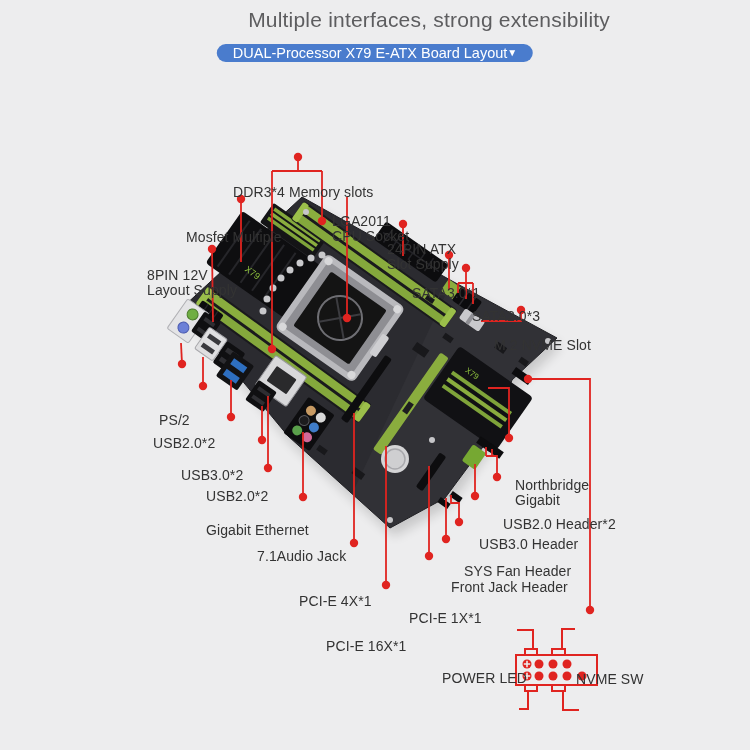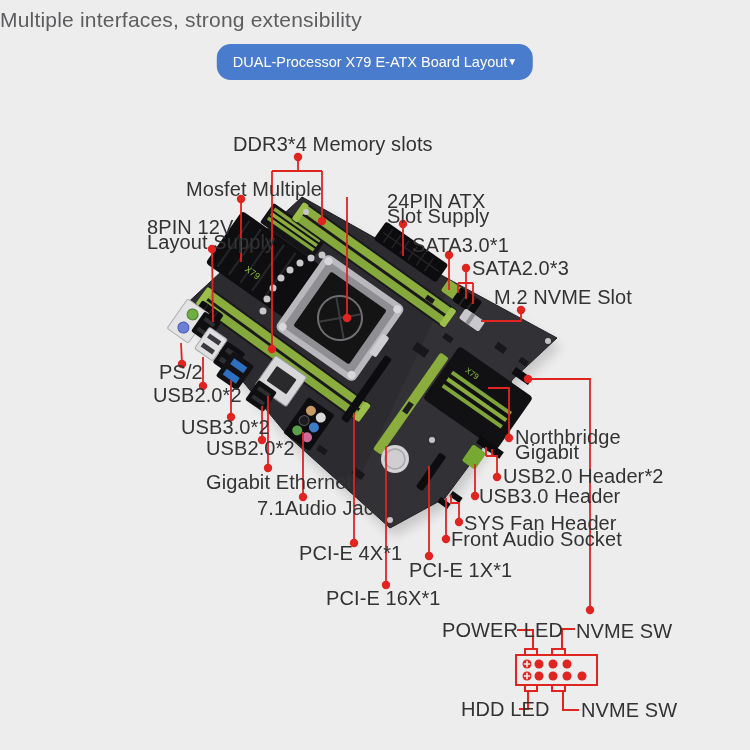--- a/index.html
+++ b/index.html
@@ -1,26 +1,26 @@
 <!DOCTYPE html>
 <html><head>
 <meta charset="utf-8">
 <style>
   html,body{margin:0;padding:0;}
   .page{position:relative;width:750px;height:750px;background:#ededee;overflow:hidden;
         font-family:"Liberation Sans",sans-serif;}
-  .title{position:absolute;left:0;top:8px;width:610px;text-align:left;
+  .title{position:absolute;left:0;top:8px;width:610px;text-align:right;
          font-size:21px;color:#5d5d5f;font-weight:400;letter-spacing:.2px;}
   .banner{position:absolute;left:50%;top:44px;transform:translateX(-50%);
-          height:36px;border-radius:14px;background:#4a7ccd;color:#fff;
+          height:18px;border-radius:14px;background:#4a7ccd;color:#fff;
           display:flex;align-items:center;padding:0 16px;
           font-size:14.5px;white-space:nowrap;cursor:pointer;}
   .banner .arr{font-size:10px;line-height:1;}
-  .cl{position:absolute;font-size:20px;line-height:15px;color:#333;
-      white-space:pre-line;letter-spacing:.1px;}
+  .cl{position:absolute;font-size:14px;line-height:15px;color:#333;
+      white-space:pre-line;letter-spacing:.1px;margin-top:48px;}
   svg{position:absolute;left:0;top:0;}
   
   .cl-memory{left:233px;top:137px}
   .cl-mosfet{left:186px;top:182px}
   .cl-cpu{left:332px;top:166px}
   .cl-atx24{left:387px;top:194px}
   .cl-pin8{left:147px;top:220px}
   .cl-sata3{left:412px;top:238px}
   .cl-sata2{left:472px;top:261px}
   .cl-m2{left:494px;top:290px}
@@ -344,20 +344,22 @@
       </g>
       <g stroke="#ededee" stroke-width="1.6">
         <path d="M523.8,664 H530.2 M527,660.8 V667.2"></path>
         <path d="M523.8,676 H530.2 M527,672.8 V679.2"></path>
       </g>
     </g>
   </svg>
 
   <div class="cl cl-memory">DDR3*4 Memory slots</div>
   <div class="cl cl-mosfet">Mosfet Multiple</div>
+  <div class="cl cl-cpu">LGA2011
+CPU Socket</div>
   <div class="cl cl-atx24">24PIN ATX
 Slot Supply</div>
   <div class="cl cl-pin8">8PIN 12V
 Layout Supply</div>
   <div class="cl cl-sata3">SATA3.0*1</div>
   <div class="cl cl-sata2">SATA2.0*3</div>
   <div class="cl cl-m2">M.2 NVME Slot</div>
   <div class="cl cl-ps2">PS/2</div>
   <div class="cl cl-usb2a">USB2.0*2</div>
   <div class="cl cl-usb3a">USB3.0*2</div>
@@ -365,20 +367,20 @@
   <div class="cl cl-eth">Gigabit Ethernet</div>
   <div class="cl cl-audio">7.1Audio Jack</div>
   <div class="cl cl-pcie4">PCI-E 4X*1</div>
   <div class="cl cl-pcie1">PCI-E 1X*1</div>
   <div class="cl cl-pcie16">PCI-E 16X*1</div>
   <div class="cl cl-nb">Northbridge
 Gigabit</div>
   <div class="cl cl-usb2h">USB2.0 Header*2</div>
   <div class="cl cl-usb3h">USB3.0 Header</div>
   <div class="cl cl-fan">SYS Fan Header</div>
-  <div class="cl cl-faudio">Front Audio Socket</div>
+  <div class="cl cl-faudio">Front Jack Header</div>
 
   <div class="cl cl-pled">POWER LED</div>
   <div class="cl cl-psw">NVME SW</div>
   <div class="cl cl-hled">HDD LED</div>
   <div class="cl cl-rsw">NVME SW</div>
 
 </div>
 
 </body></html>

